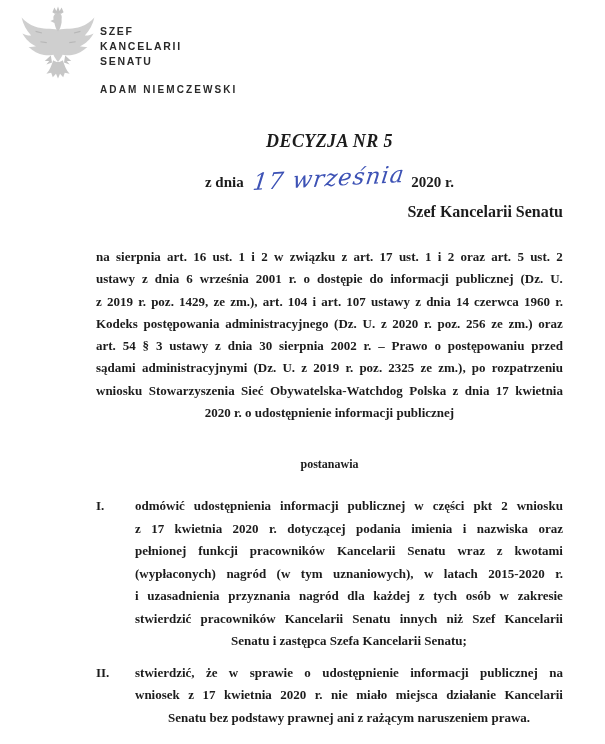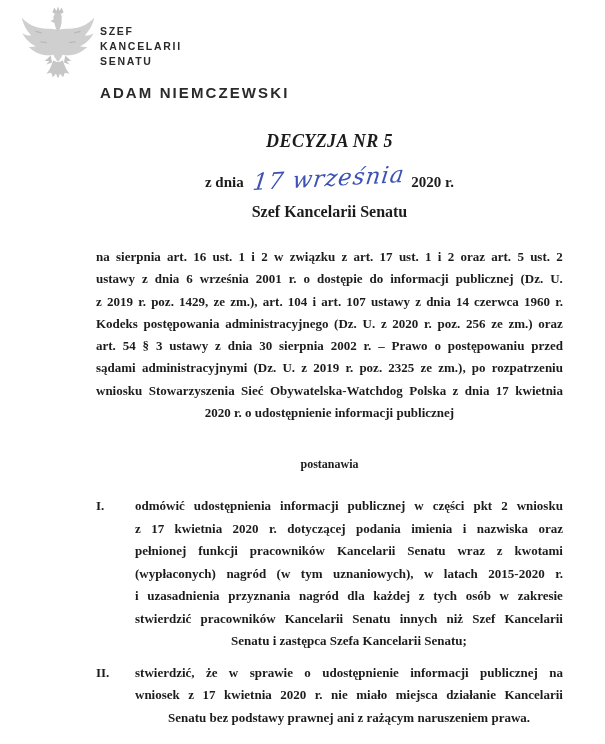--- a/index.html
+++ b/index.html
@@ -33,21 +33,21 @@
     letter-spacing: 1.7px;
     line-height: 15px;
     color: #2a2a2a;
   }
   .official-name {
     position: absolute;
     left: 100px;
     top: 84px;
     font-family: "Liberation Sans", "DejaVu Sans", sans-serif;
     font-weight: 700;
-    font-size: 15px;
+    font-size: 10px;
     letter-spacing: 2.1px;
     color: #2a2a2a;
   }
 
   
   .doc {
     position: absolute;
     left: 96px;
     top: 131px;
     width: 467px;
@@ -75,21 +75,21 @@
     font-size: 23px;
     color: #3d52b5;
     transform: rotate(-3deg) skewX(-10deg);
     letter-spacing: 1px;
     margin: 0 7px 0 9px;
     position: relative;
     top: -1px;
   }
   .issuer-line {
     margin-top: 7px;
-    text-align: center;
+    text-align: right;
     font-size: 16px;
   }
 
   
   .intro { margin-top: 25px; font-size: 13px; }
   .intro .jline { line-height: 22.3px; }
   .jline { display: flex; justify-content: space-between; }
   .jline.last { display: block; text-align: center; }
 
   .resolution-word {

